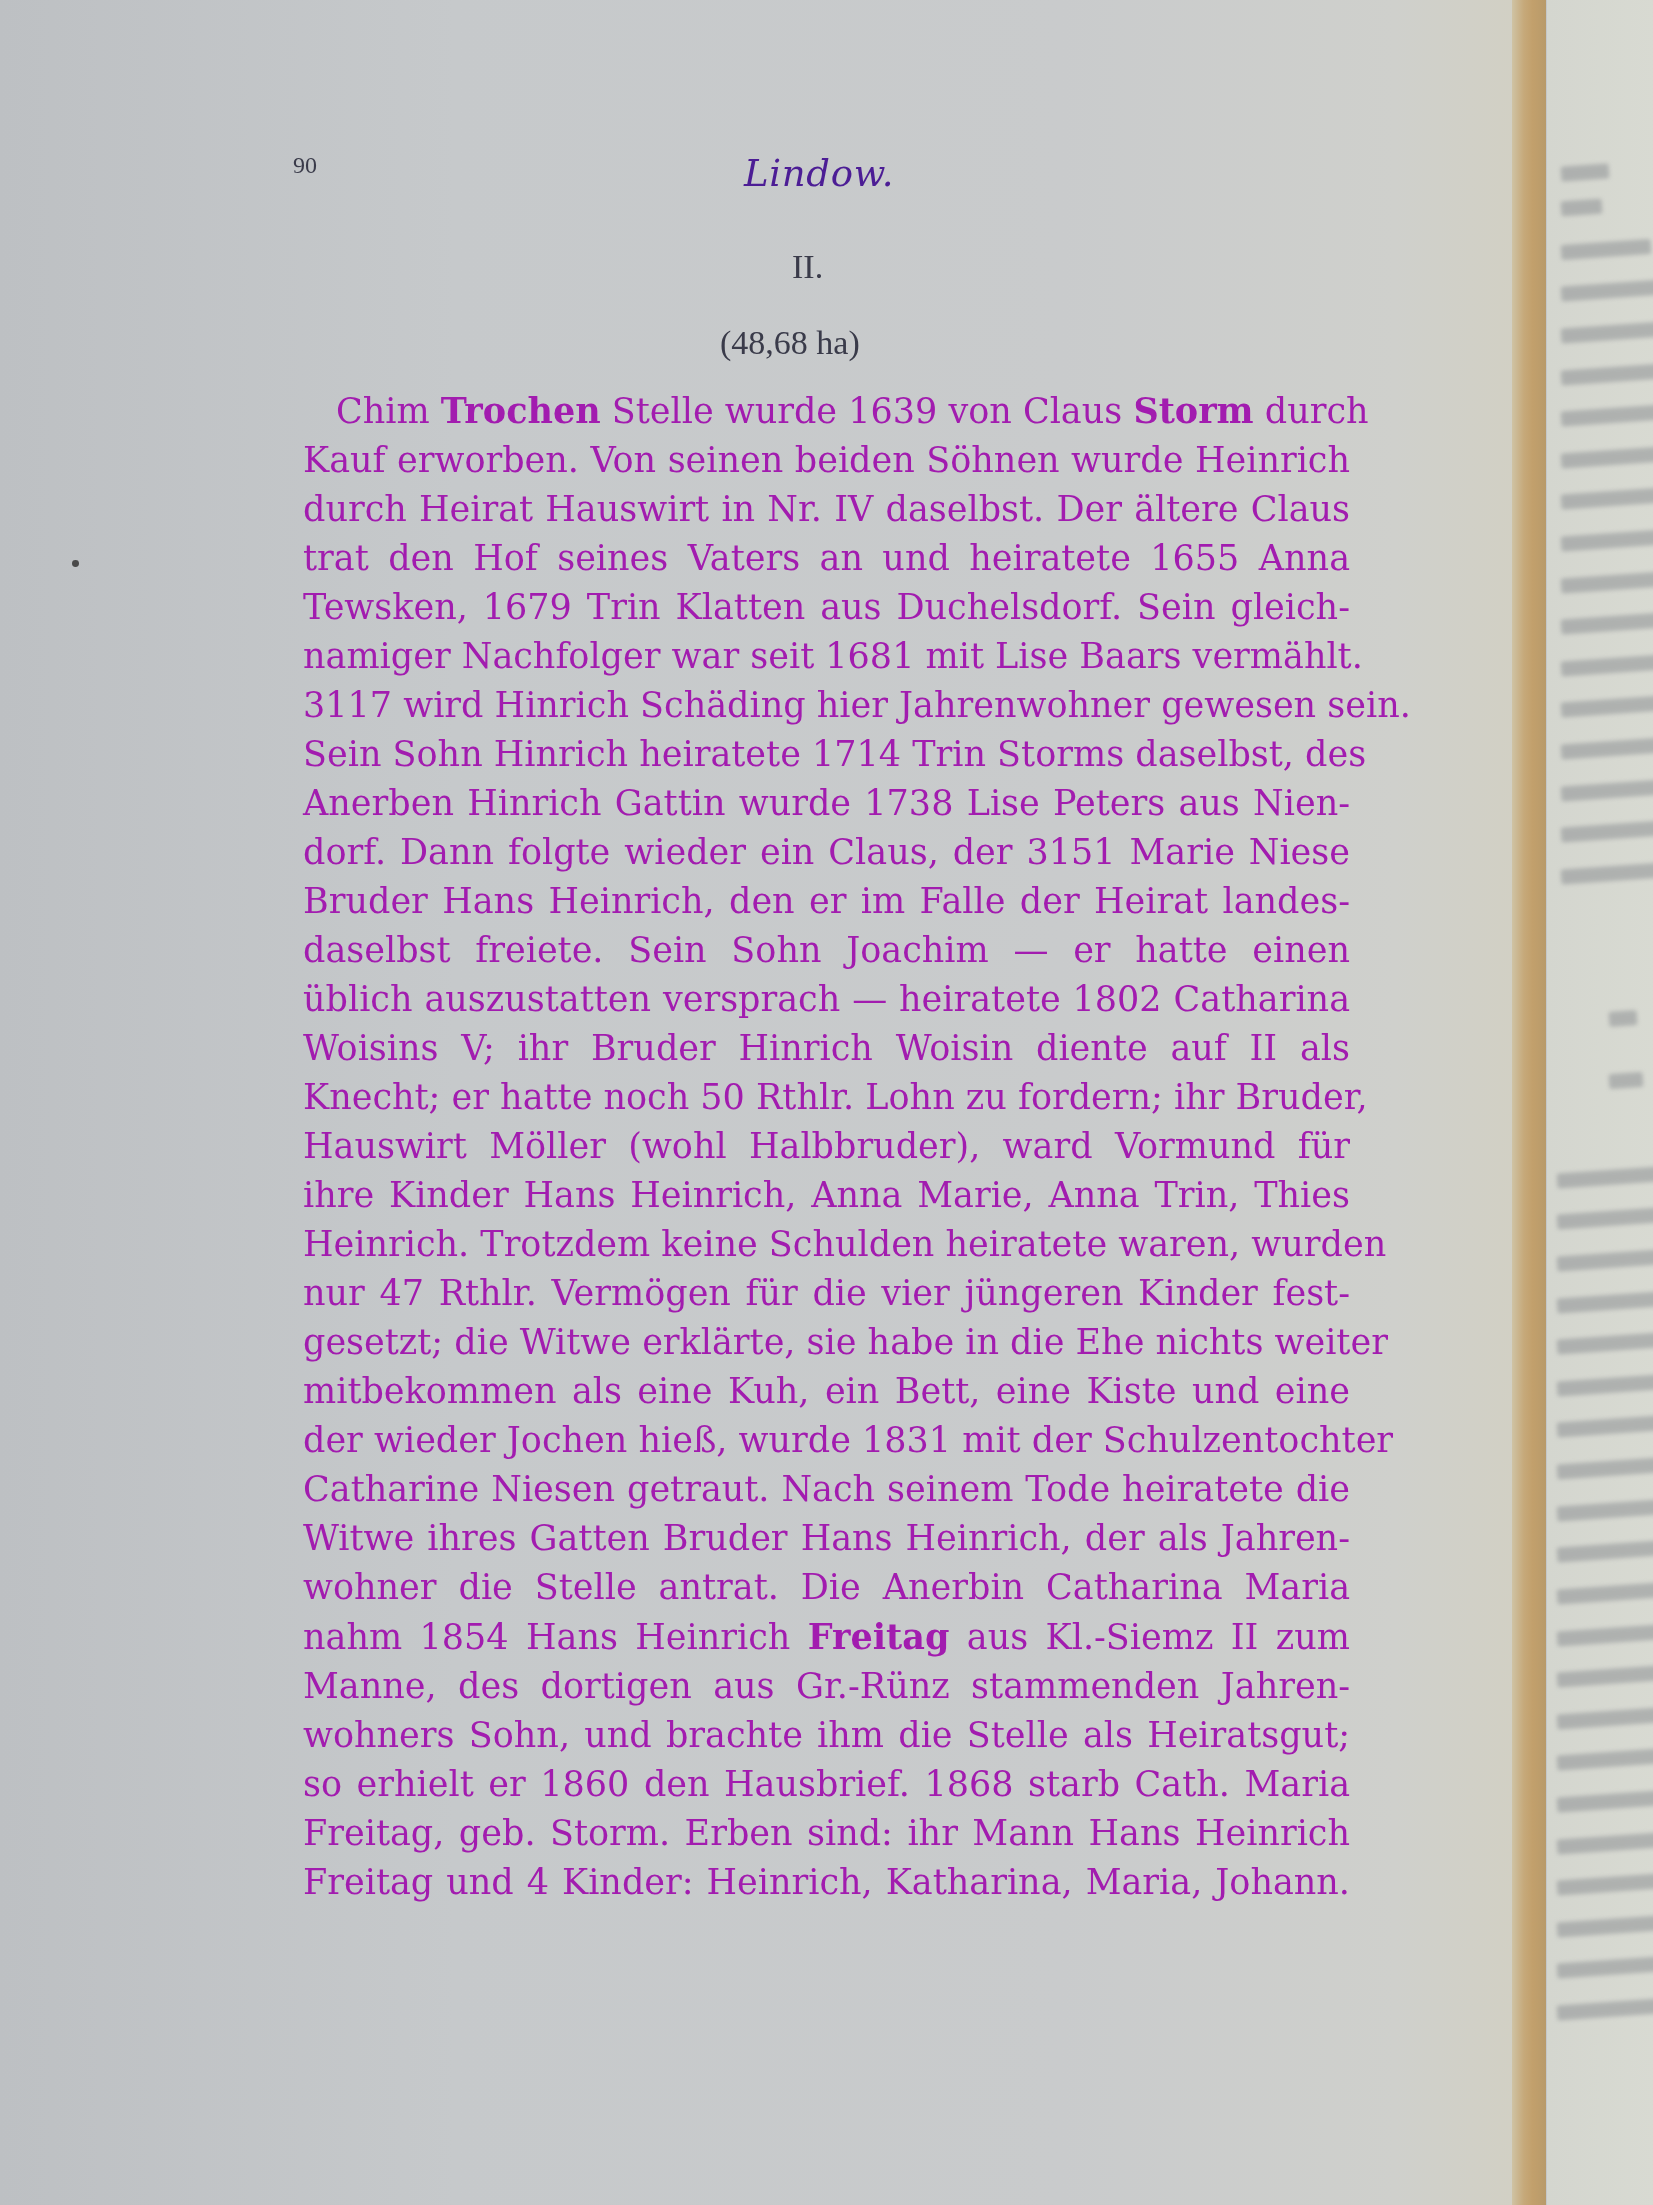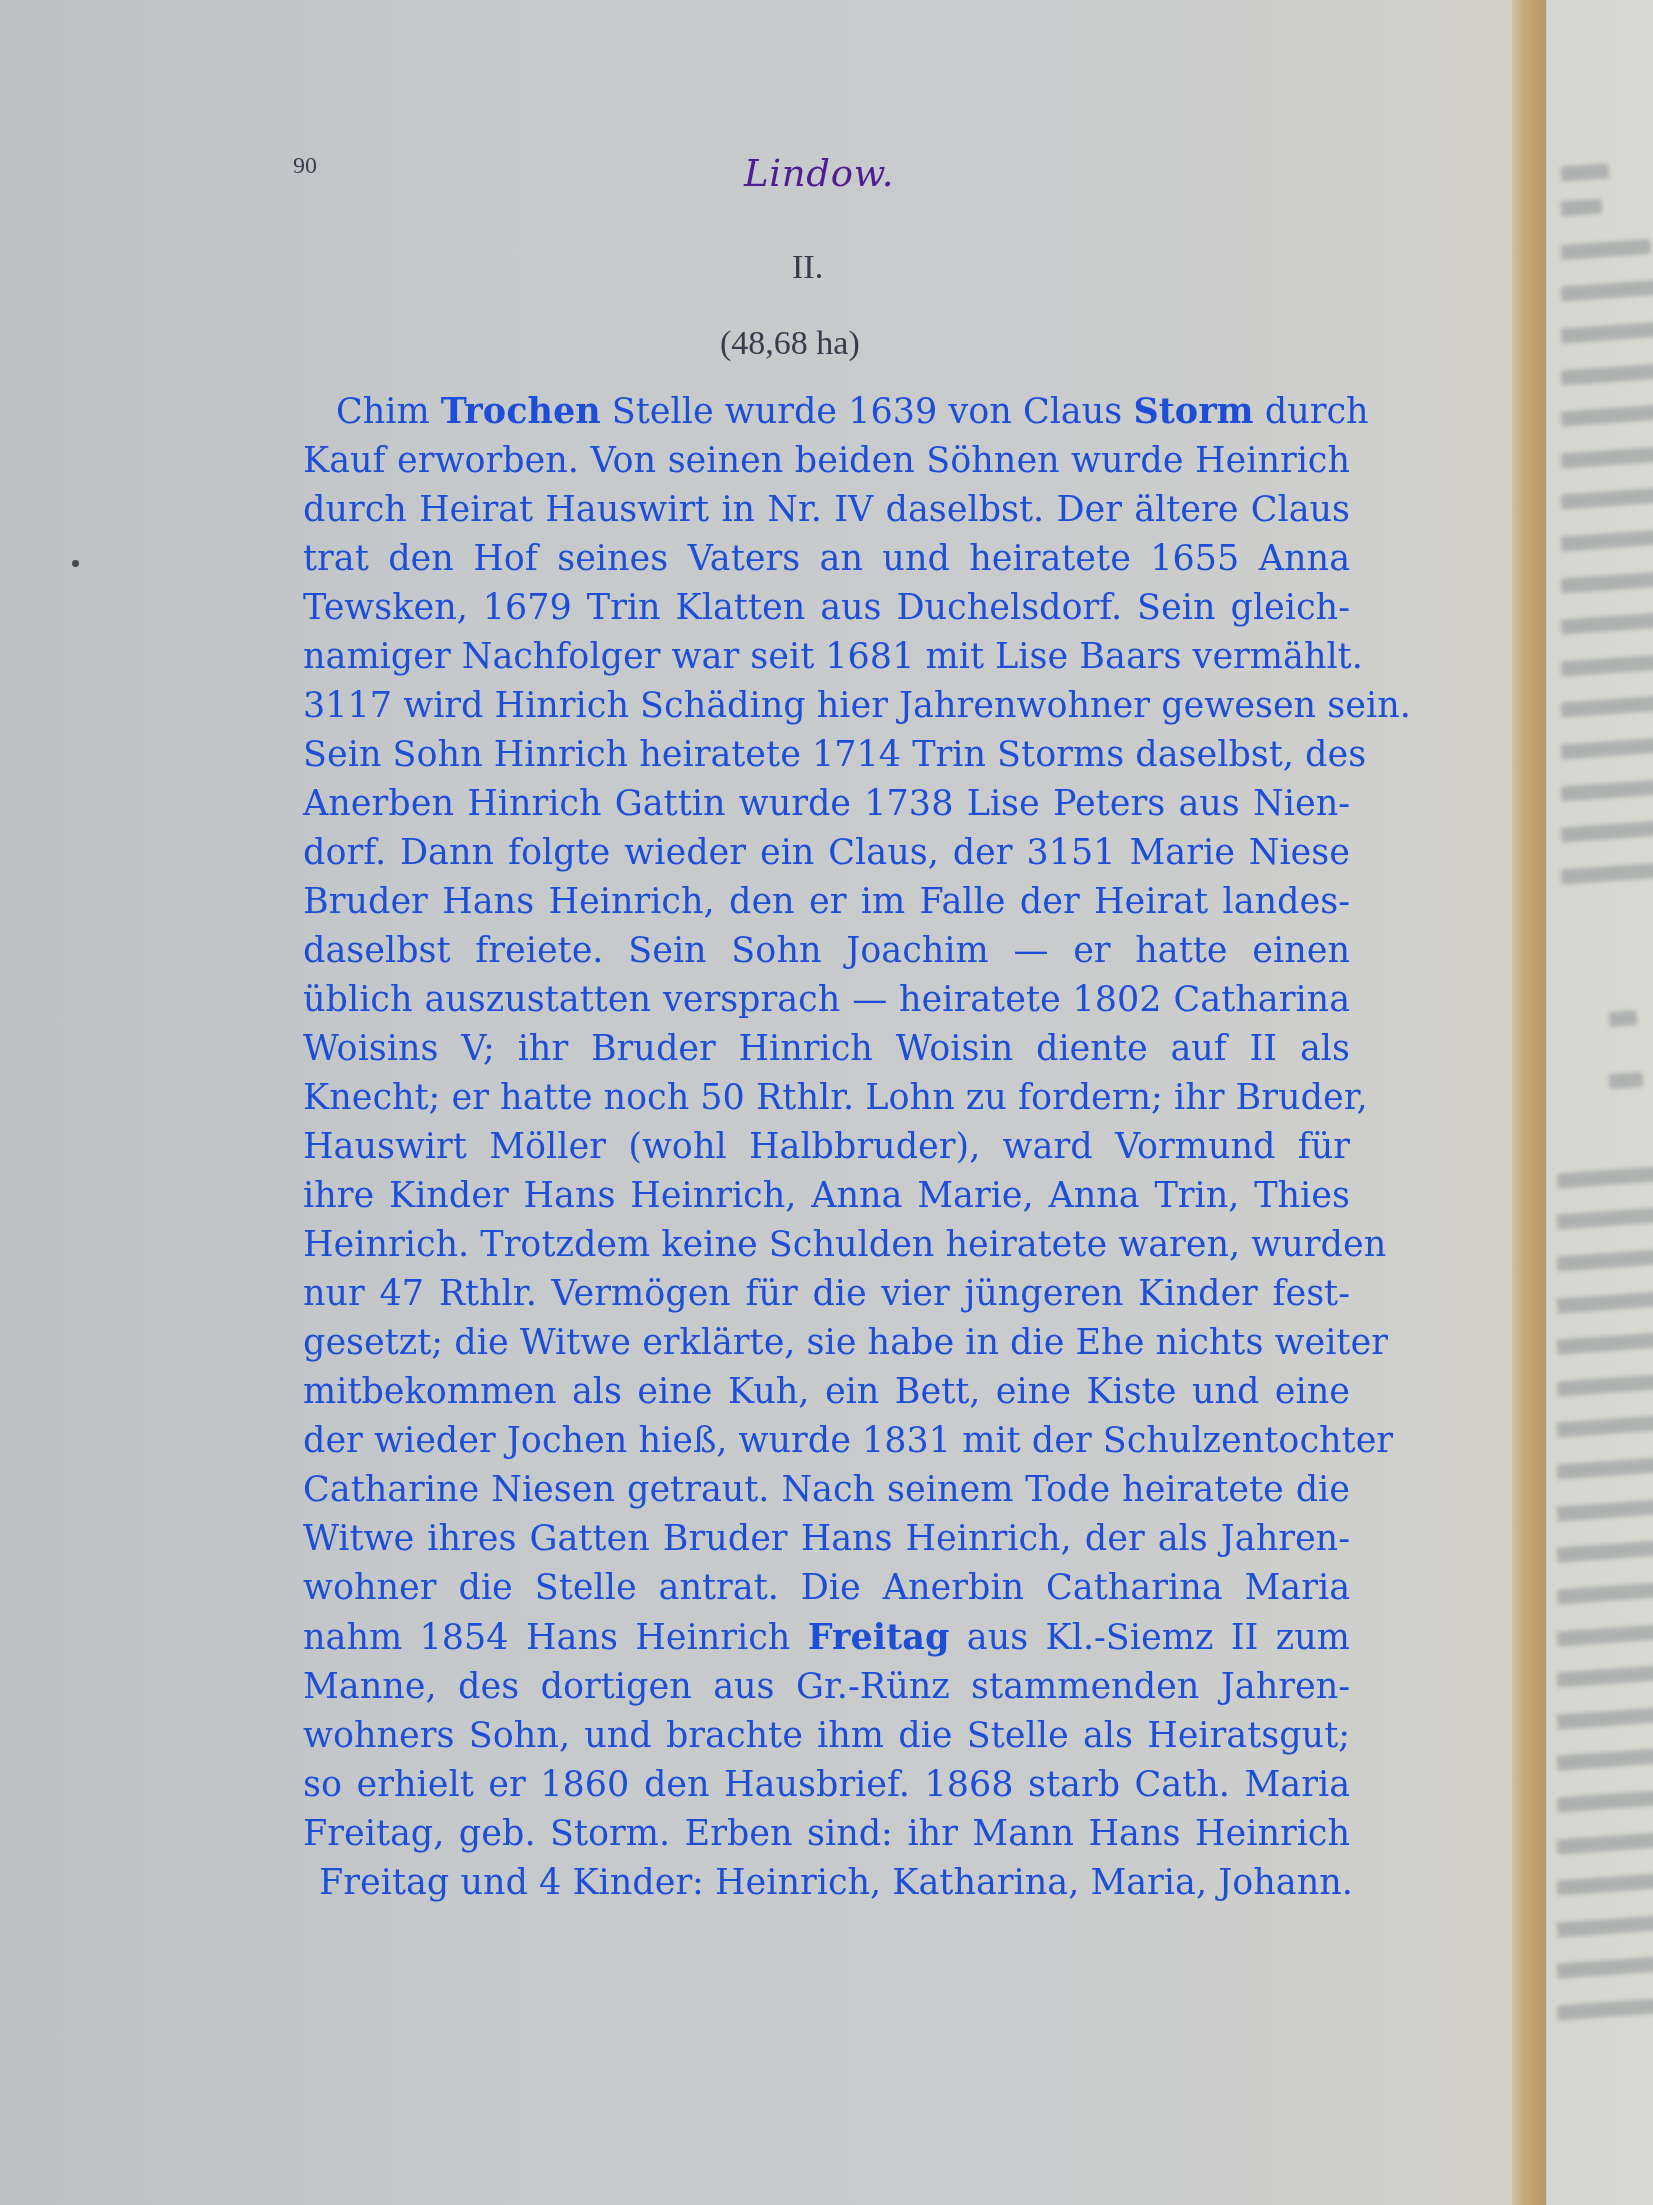--- a/index.html
+++ b/index.html
@@ -41,27 +41,27 @@
     font-size: 34px; color: #3a3b4a; font-family: "Liberation Serif", serif;
     padding-right: 0;
   }
   .section-number span { position: absolute; left: 792px; }
   .area {
     position: absolute; top: 324px; left: 720px;
     font-size: 34px; color: #3a3b4a; font-family: "Liberation Serif", serif;
   }
   .body-text {
     position: absolute; left: 303px; top: 386px; width: 1047px;
-    font-size: 35px; line-height: 49px; color: #1d4ed8;
+    font-size: 35px; line-height: 49px; color: #a21caf;
     text-align: justify; text-align-last: justify;
     font-family: "DejaVu Serif", serif;
   }
   .line { display: block; white-space: nowrap; text-align: justify; text-align-last: justify; }
   .line.first { text-indent: 33px; }
-  .line.last { text-align-last: justify; margin-left: 16px; }
+  .line.last { text-align-last: justify; }
   .bold { font-weight: bold; }
   .speck {
     position: absolute; width: 6.9px; height: 6.9px; border-radius: 50%;
     background: #4a4a4a;
   }
 </style>
 </head>
 <body>
 
 <div class="left-page"></div>

